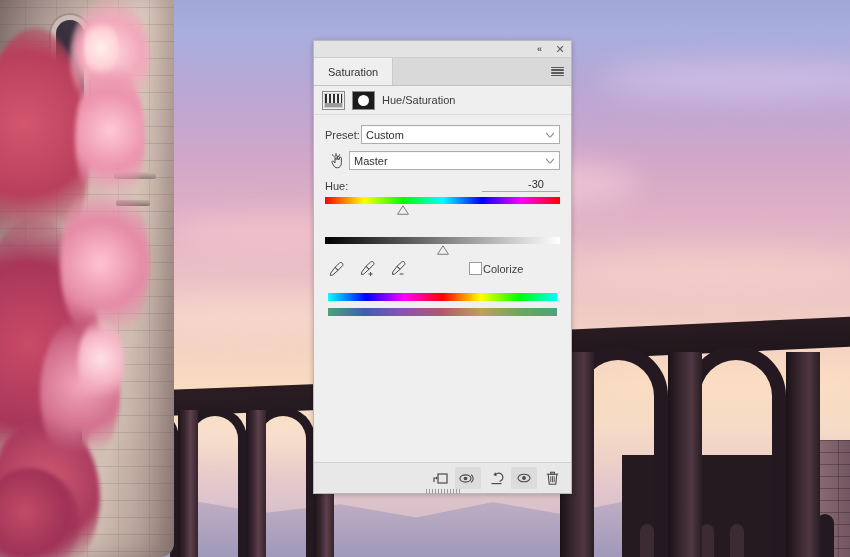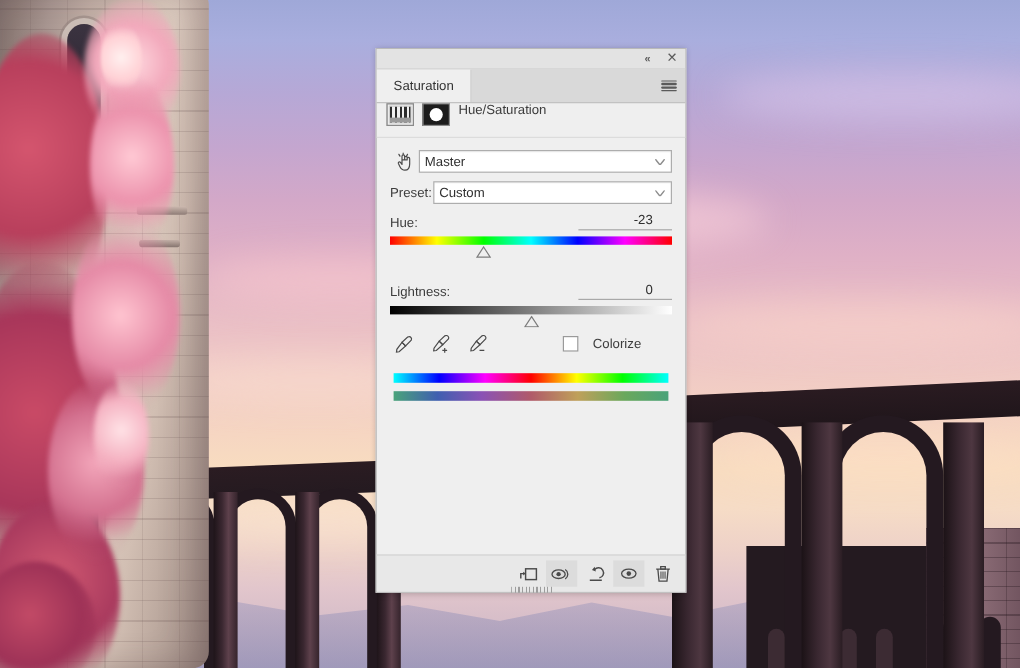--- a/index.html
+++ b/index.html
@@ -151,21 +151,21 @@
     padding:0 14px;display:flex;align-items:center;font-size:11px;color:#333;
     background:#efefef;border-right:1px solid #c9c9c9;
   }
   .hamburger{
     position:absolute;right:7px;top:50%;transform:translateY(-50%);
     width:13px;height:10px;display:flex;flex-direction:column;justify-content:space-between;
   }
   .hamburger i{display:block;height:1.5px;background:#5a5a5a;border-radius:1px;}
 
   .adjhead{
-    height:28px;display:flex;gap:7px;padding:0 8px;
+    height:28px;display:flex;align-items:center;gap:7px;padding:0 8px;
     background:#efefef;border-bottom:1px solid #dcdcdc;
   }
   .adj-thumb{
     width:21px;height:17px;border:1px solid #8a8a8a;background:#cfcfcf;
     display:flex;align-items:flex-end;justify-content:center;overflow:hidden;position:relative;
     box-shadow:inset 0 0 0 1px #f2f2f2;
   }
   .adj-thumb span{position:absolute;left:2px;right:2px;top:2px;bottom:2px;
     background:repeating-linear-gradient(to right,#2c2c2c 0 2px,#f0f0f0 2px 4px);}
   .adj-thumb b{position:absolute;left:2px;right:2px;bottom:2px;height:4px;background:#9a9a9a;}
@@ -207,21 +207,21 @@
   .bar.sat{background:linear-gradient(to right,#7d7d7d 0%,#9a5a5a 35%,#c33030 68%,#ff0000 100%);}
   .bar.light{background:linear-gradient(to right,#000000 0%,#7f7f7f 50%,#ffffff 100%);}
   .thumb{
     position:absolute;top:8px;width:13px;height:10px;transform:translateX(-50%);
   }
   .thumb svg{display:block;}
   .sl-spacer{height:13px;}
 
   .tools{display:flex;align-items:center;gap:14px;margin-top:16px;padding-left:3px;}
   .eyed{width:17px;height:17px;}
-  .colorize-wrap{display:flex;align-items:center;gap:12px;margin-left:4px;padding-left:44px;}
+  .colorize-wrap{display:flex;align-items:center;gap:1px;margin-left:4px;padding-left:44px;}
   .cb{width:11px;height:11px;border:1px solid #9a9a9a;background:#fff;}
   .colorize-lbl{font-size:11px;color:#3d3d3d;}
 
   .rangebars{margin-top:16px;padding:0 3px;}
   .rb{height:8px;}
   .rb.top{background:linear-gradient(to right,#00ffff 0%,#0000ff 16.6%,#ff00ff 33.3%,#ff0000 50%,#ffff00 66.6%,#00ff00 83.3%,#00ffff 100%);}
   .rb.bottom{margin-top:7px;background:linear-gradient(to right,#4aa37a 0%,#3f5fb0 16%,#8a52b5 32%,#b05a6a 50%,#bfa05a 67%,#6aa85c 84%,#4aa37a 100%);}
 
   .footer{
     height:30px;background:#e8e8e8;border-top:1px solid #d2d2d2;
@@ -327,71 +327,67 @@
         </div>
       <div class="mask-thumb">
           <span></span>
         </div>
       <div class="adj-title">Hue/Saturation</div>
     </div>
 
     <div class="body">
 
       <div class="row">
-        <div class="hand-ic">
-          <svg width="15" height="16" viewBox="0 0 15 16">
-            <path d="M5 6 L5 3.2 a1.1 1.1 0 0 1 2.2 0 L7.2 6 M7.2 6 L7.2 4.4 a1.05 1.05 0 0 1 2.1 0 L9.3 6.3 M9.3 6.3 L9.3 5.2 a1.05 1.05 0 0 1 2.1 0 L11.4 9.6 c0 3.2 -1.6 5.2 -4 5.2 c-2.1 0 -3.2 -1.1 -4.1 -2.9 L2 9.3 a1 1 0 0 1 1.7 -1 L5 10 L5 6 Z" fill="none" stroke="#4a4a4a" stroke-width="1" stroke-linejoin="round"></path>
-            <path d="M2.4 1.6 L3.3 3.1 M6 0.4 L6 1.6 M9.6 1.6 L8.8 3.1" stroke="#4a4a4a" stroke-width="1" stroke-linecap="round"></path>
-          </svg>
-        </div>
-        <div class="select">
-          <span>Master</span>
-          <span class="chev">
-            <svg width="8" height="5" viewBox="0 0 8 5">
-                <path d="M0 0 L4 5 L8 0" fill="none" stroke="#8d8d8d" stroke-width="1.2"></path>
-              </svg>
-          </span>
-        </div>
-      </div>
-
-      <div class="row">
         <div class="lbl preset-lbl">Preset:</div>
         <div class="select">
           <span>Custom</span>
           <span class="chev">
             <svg width="8" height="5" viewBox="0 0 8 5">
                 <path d="M0 0 L4 5 L8 0" fill="none" stroke="#8d8d8d" stroke-width="1.2"></path>
               </svg>
           </span>
         </div>
       </div>
 
+      <div class="row">
+        <div class="hand-ic">
+          <svg width="15" height="16" viewBox="0 0 15 16">
+            <path d="M5 6 L5 3.2 a1.1 1.1 0 0 1 2.2 0 L7.2 6 M7.2 6 L7.2 4.4 a1.05 1.05 0 0 1 2.1 0 L9.3 6.3 M9.3 6.3 L9.3 5.2 a1.05 1.05 0 0 1 2.1 0 L11.4 9.6 c0 3.2 -1.6 5.2 -4 5.2 c-2.1 0 -3.2 -1.1 -4.1 -2.9 L2 9.3 a1 1 0 0 1 1.7 -1 L5 10 L5 6 Z" fill="none" stroke="#4a4a4a" stroke-width="1" stroke-linejoin="round"></path>
+            <path d="M2.4 1.6 L3.3 3.1 M6 0.4 L6 1.6 M9.6 1.6 L8.8 3.1" stroke="#4a4a4a" stroke-width="1" stroke-linecap="round"></path>
+          </svg>
+        </div>
+        <div class="select">
+          <span>Master</span>
+          <span class="chev">
+            <svg width="8" height="5" viewBox="0 0 8 5">
+                <path d="M0 0 L4 5 L8 0" fill="none" stroke="#8d8d8d" stroke-width="1.2"></path>
+              </svg>
+          </span>
+        </div>
+      </div>
+
       <div class="slider-block">
         <div class="sl-head">
           <div class="sl-name">Hue:</div>
-          <div class="sl-val">-23</div>
+          <div class="sl-val">-30</div>
         </div>
         <div class="track">
           <div class="bar hue"></div>
           <div class="thumb" id="thumb-hue" style="left: 33%;">
             <svg width="13" height="10" viewBox="0 0 13 10">
                 <path d="M6.5 0.8 L12 9.3 L1 9.3 Z" fill="#efefef" stroke="#7d7d7d" stroke-width="1"></path>
               </svg>
           </div>
         </div>
       </div>
       <div class="sl-spacer"></div>
 
       <div class="sl-spacer"></div>
 
       <div class="slider-block">
-        <div class="sl-head">
-          <div class="sl-name">Lightness:</div>
-          <div class="sl-val">0</div>
-        </div>
         <div class="track">
           <div class="bar light"></div>
           <div class="thumb" id="thumb-light" style="left: 50%;">
             <svg width="13" height="10" viewBox="0 0 13 10">
                 <path d="M6.5 0.8 L12 9.3 L1 9.3 Z" fill="#efefef" stroke="#7d7d7d" stroke-width="1"></path>
               </svg>
           </div>
         </div>
       </div>
 

